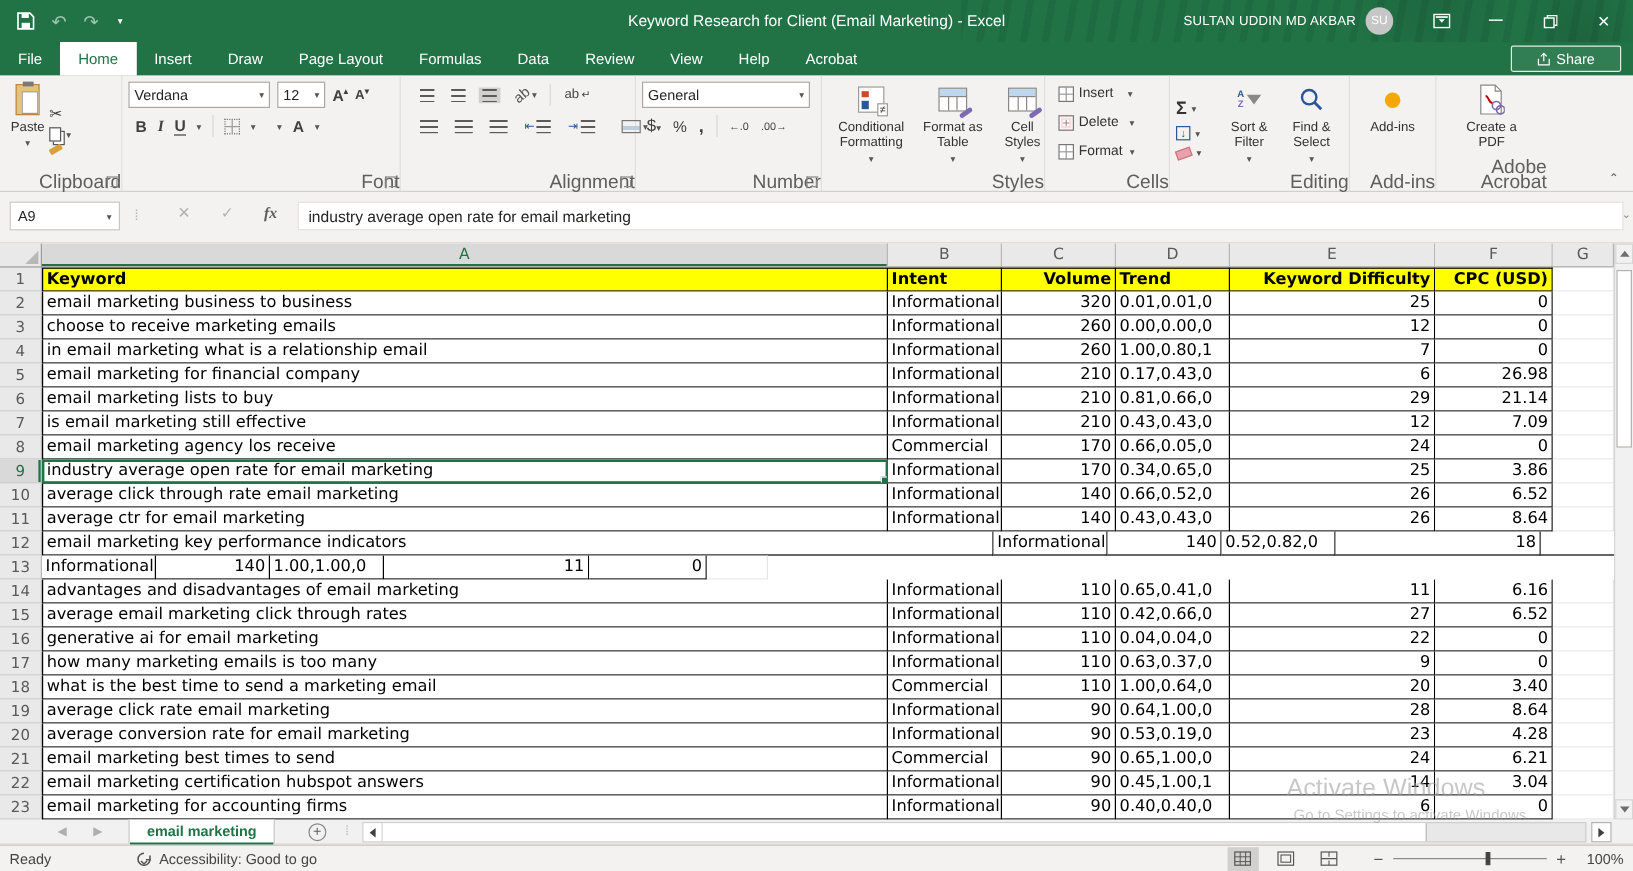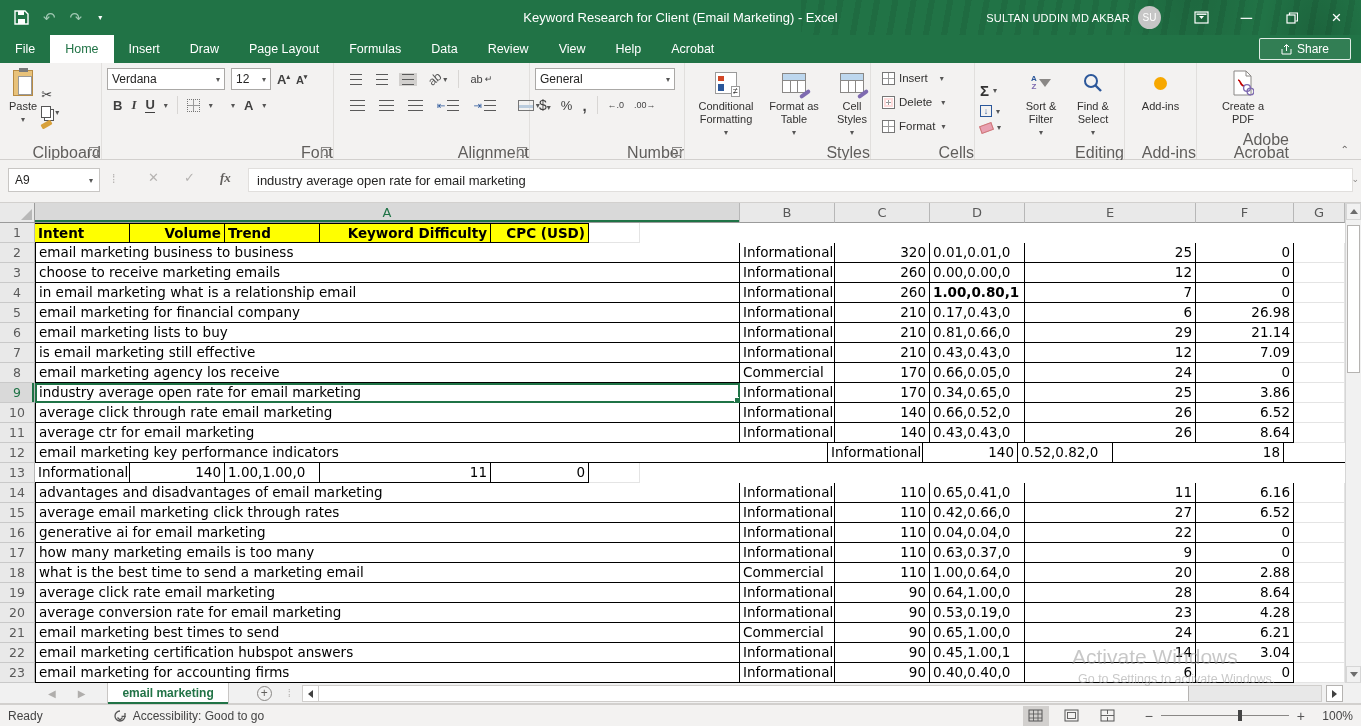--- a/index.html
+++ b/index.html
@@ -466,20 +466,21 @@
       <div class="colh sel" style="width: 705px;">A</div>
       <div class="colh" style="width: 95px;">B</div>
       <div class="colh" style="width: 95px;">C</div>
       <div class="colh" style="width: 95px;">D</div>
       <div class="colh" style="width: 171px;">E</div>
       <div class="colh" style="width: 98px;">F</div>
       <div class="colh" style="width: 51px;">G</div>
     </div>
     <div class="grow">
       <div class="rownum">1</div>
+      <div class="cell first hdr" style="width: 705px;">Keyword</div>
       <div class="cell hdr" style="width: 95px;">Intent</div>
       <div class="cell r hdr" style="width: 95px;">Volume</div>
       <div class="cell hdr" style="width: 95px;">Trend</div>
       <div class="cell r hdr" style="width: 171px;">Keyword Difficulty</div>
       <div class="cell r hdr" style="width: 98px;">CPC (USD)</div>
       <div class="cell gfill" style="width: 51px;"></div>
     </div>
     <div class="grow">
       <div class="rownum">2</div>
       <div class="cell first" style="width: 705px;">email marketing business to business</div>
@@ -498,21 +499,21 @@
       <div class="cell" style="width: 95px;">0.00,0.00,0</div>
       <div class="cell r" style="width: 171px;">12</div>
       <div class="cell r" style="width: 98px;">0</div>
       <div class="cell gfill" style="width: 51px;"></div>
     </div>
     <div class="grow">
       <div class="rownum">4</div>
       <div class="cell first" style="width: 705px;">in email marketing what is a relationship email</div>
       <div class="cell" style="width: 95px;">Informational</div>
       <div class="cell r" style="width: 95px;">260</div>
-      <div class="cell" style="width: 95px; font-weight: bold;">1.00,0.80,1</div>
+      <div class="cell" style="width: 95px;">1.00,0.80,1</div>
       <div class="cell r" style="width: 171px;">7</div>
       <div class="cell r" style="width: 98px;">0</div>
       <div class="cell gfill" style="width: 51px;"></div>
     </div>
     <div class="grow">
       <div class="rownum">5</div>
       <div class="cell first" style="width: 705px;">email marketing for financial company</div>
       <div class="cell" style="width: 95px;">Informational</div>
       <div class="cell r" style="width: 95px;">210</div>
       <div class="cell" style="width: 95px;">0.17,0.43,0</div>
@@ -639,21 +640,21 @@
       <div class="cell r" style="width: 98px;">0</div>
       <div class="cell gfill" style="width: 51px;"></div>
     </div>
     <div class="grow">
       <div class="rownum">18</div>
       <div class="cell first" style="width: 705px;">what is the best time to send a marketing email</div>
       <div class="cell" style="width: 95px;">Commercial</div>
       <div class="cell r" style="width: 95px;">110</div>
       <div class="cell" style="width: 95px;">1.00,0.64,0</div>
       <div class="cell r" style="width: 171px;">20</div>
-      <div class="cell r" style="width: 98px;">2.88</div>
+      <div class="cell r" style="width: 98px;">3.40</div>
       <div class="cell gfill" style="width: 51px;"></div>
     </div>
     <div class="grow">
       <div class="rownum">19</div>
       <div class="cell first" style="width: 705px;">average click rate email marketing</div>
       <div class="cell" style="width: 95px;">Informational</div>
       <div class="cell r" style="width: 95px;">90</div>
       <div class="cell" style="width: 95px;">0.64,1.00,0</div>
       <div class="cell r" style="width: 171px;">28</div>
       <div class="cell r" style="width: 98px;">8.64</div>

